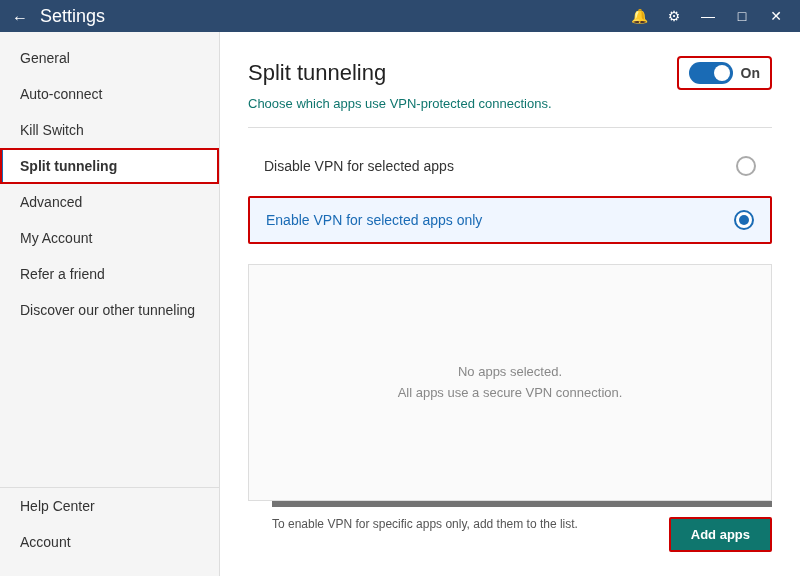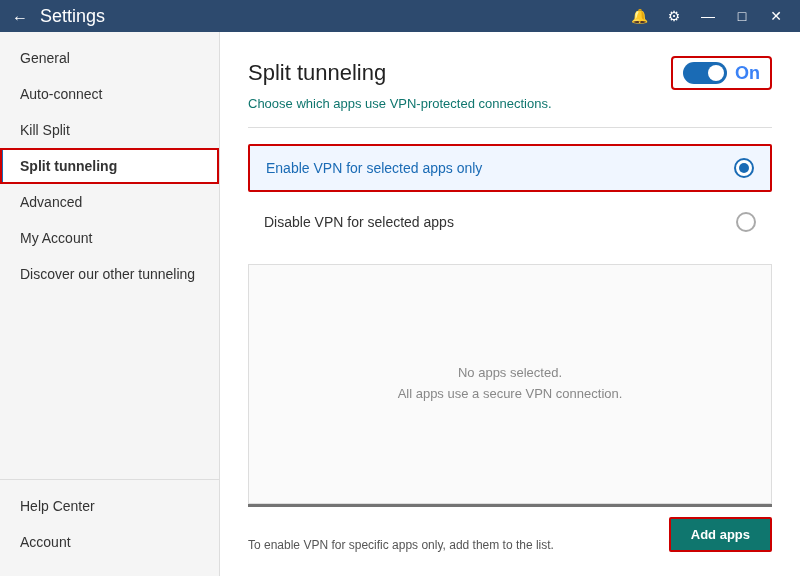--- a/index.html
+++ b/index.html
@@ -64,21 +64,20 @@
       background: white;
       font-weight: 600;
       border-left: 3px solid #1a6bb5;
       padding-left: 17px;
       outline: 2px solid #cc0000;
       outline-offset: -2px;
     }
     .sidebar-bottom {
       padding-bottom: 16px;
       border-top: 1px solid #ddd;
-      padding-top: 8px;
       text-align: center;
     }
 
     
     .content {
       flex: 1;
       background: white;
       padding: 24px 28px;
       display: flex;
       flex-direction: column;
@@ -120,21 +119,21 @@
       position: relative;
     }
     .toggle-thumb {
       position: absolute;
       top: 3px; right: 3px;
       width: 16px; height: 16px;
       background: white;
       border-radius: 50%;
     }
     .toggle-label {
-      font-size: 18px; color: #3b82f6; font-weight: 600;
+      font-size: 14px; color: #404040; font-weight: 600;
     }
 
     .content-subtitle {
       font-size: 13px;
       color: #0f766e;
       margin-bottom: 16px;
     }
 
     .divider {
       height: 1px;
@@ -194,25 +193,26 @@
       font-size: 13px;
       line-height: 1.6;
       text-align: center;
       overflow: hidden;
       margin-top: 12px;
     }
 
     
     .bottom-bar {
       display: flex;
-      align-items: flex-end;
+      align-items: flex-start;
       justify-content: space-between;
       padding: 10px 0 0 0;
-      border-top: 3px solid #737373;
+      border-top: 6px solid #737373;
       margin-top: 0;
+      margin-left: 24px;
     }
     .bottom-hint {
       font-size: 12px;
       color: #555;
       flex: 1;
       padding-right: 16px;
     }
     .add-apps-btn {
       background: #0f766e;
       color: white;
@@ -255,30 +255,33 @@
 
   <div class="sidebar">
     <nav class="sidebar-nav">
       <div class="sidebar-item">
         <span>General</span>
       </div>
       <div class="sidebar-item">
         <span>Auto-connect</span>
       </div>
       <div class="sidebar-item">
-        <span>Kill Split</span>
+        <span>Kill Switch</span>
       </div>
       <div class="sidebar-item active">
         <span>Split tunneling</span>
       </div>
       <div class="sidebar-item">
         <span>Advanced</span>
       </div>
       <div class="sidebar-item">
         <span>My Account</span>
+      </div>
+      <div class="sidebar-item">
+        <span>Refer a friend</span>
       </div>
       <div class="sidebar-item">
         <span>Discover our other tunneling</span>
       </div>
     </nav>
     <div class="sidebar-bottom">
       <div class="sidebar-item">
         <span>Help Center</span>
       </div>
       <div class="sidebar-item">
@@ -296,30 +299,30 @@
             <div class="toggle-thumb"></div>
           </div>
         </div>
         <span class="toggle-label">On</span>
       </div>
     </div>
 
     <p class="content-subtitle">Choose which apps use VPN-protected connections.</p>
     <div class="divider"></div>
 
+    <div class="radio-option">
+      <span class="radio-label">Disable VPN for selected apps</span>
+      <div class="radio-circle"></div>
+    </div>
+
     <div class="radio-option highlighted">
       <span class="radio-label blue">Enable VPN for selected apps only</span>
       <div class="radio-circle selected"></div>
     </div>
 
-    <div class="radio-option">
-      <span class="radio-label">Disable VPN for selected apps</span>
-      <div class="radio-circle"></div>
-    </div>
-
     <div class="apps-area">
       <span>No apps selected.</span>
       <span>All apps use a secure VPN connection.</span>
     </div>
 
     <div class="bottom-bar">
       <span class="bottom-hint">To enable VPN for specific apps only, add them to the list.</span>
       <button class="add-apps-btn">Add apps</button>
     </div>
   </div>

